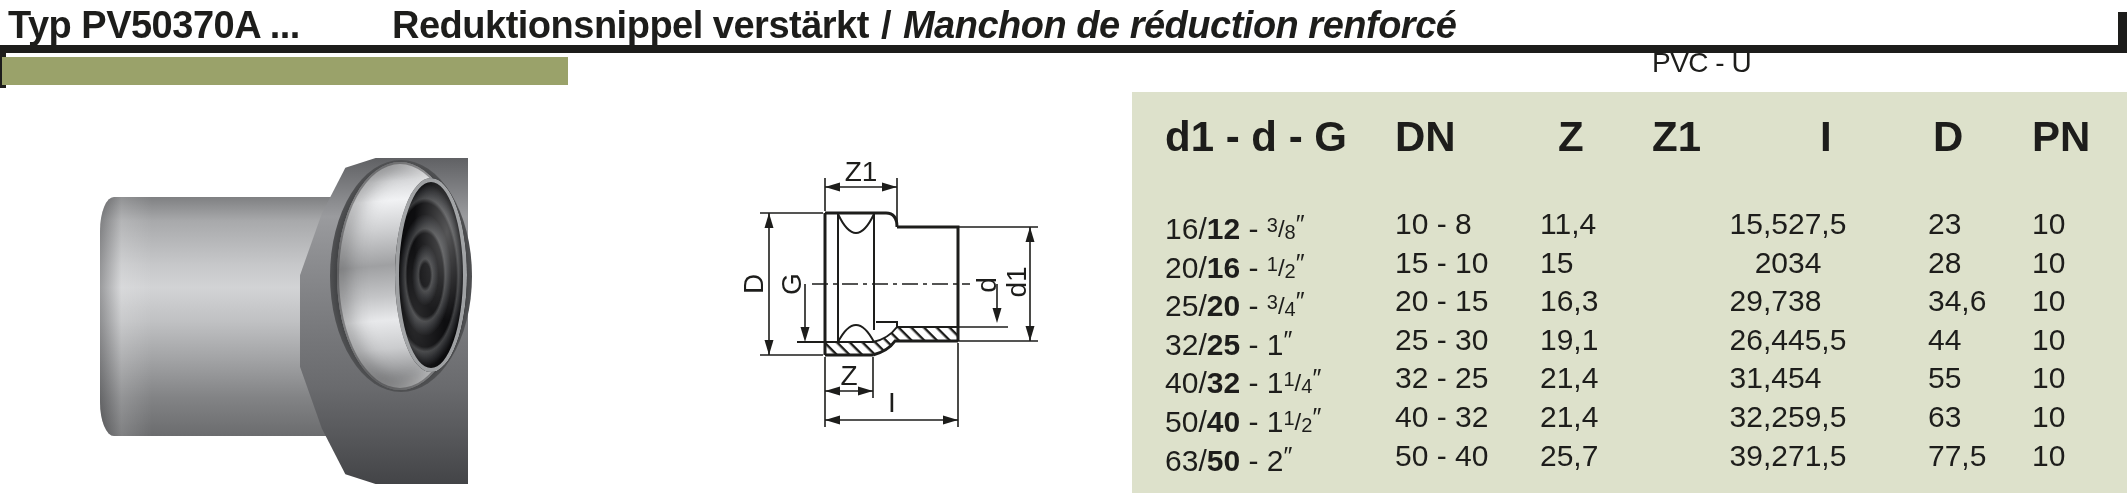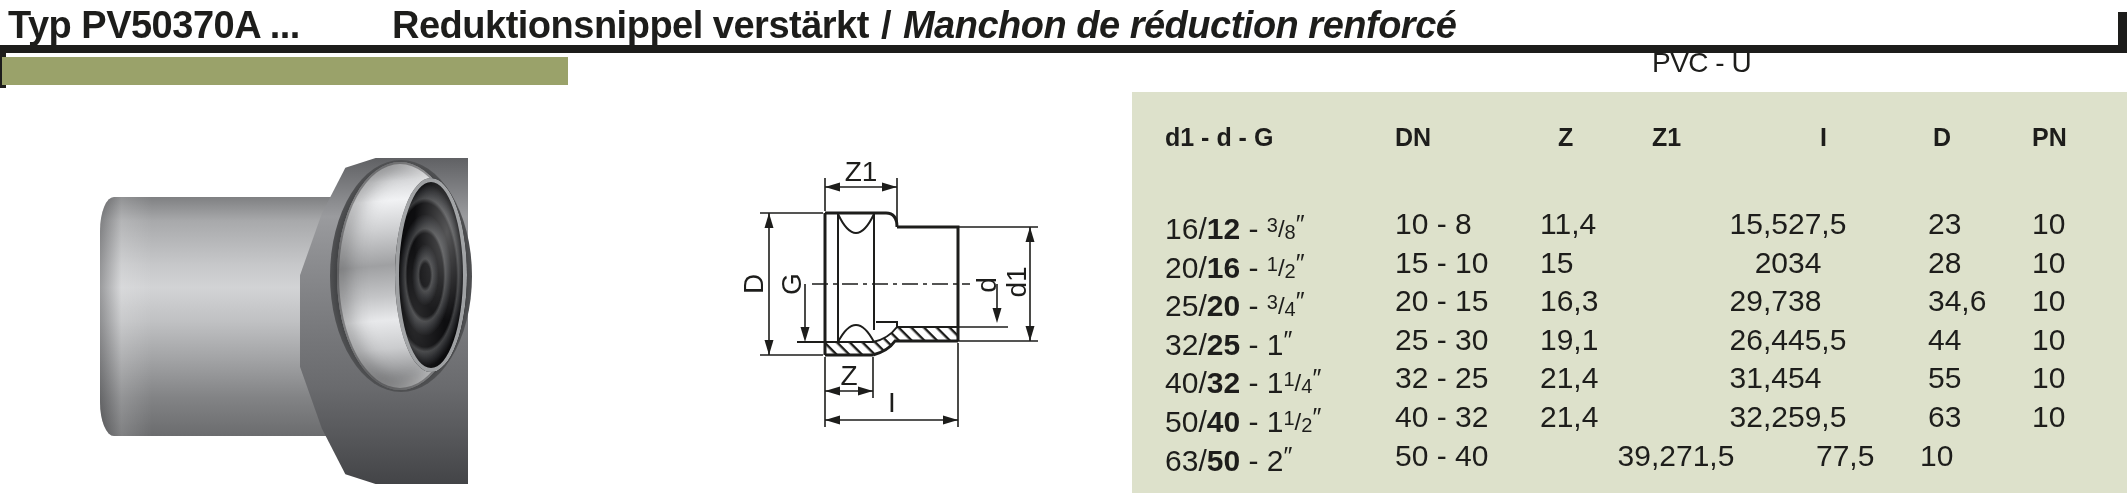--- a/index.html
+++ b/index.html
@@ -56,21 +56,21 @@
   }
   
   .drawing{position:absolute;left:698px;top:140px;}
   .drawing text{font-family:"Liberation Sans","DejaVu Sans",sans-serif;font-size:28px;fill:var(--line);}
   
   .spec-table{
     position:absolute;left:1132px;top:92px;width:995px;height:401px;
     background:var(--tablebg);font-size:30px;box-sizing:border-box;
   }
   .trow{display:flex;padding-left:33px;height:38.6px;line-height:38.6px;white-space:nowrap;}
-  .thead{margin-top:26px;height:38px;line-height:38px;font-weight:700;font-size:25px;}
+  .thead{margin-top:26px;height:38px;line-height:38px;font-weight:700;font-size:42px;}
   .tbody{margin-top:49px;}
   .c1{width:230px;} .c2{width:145px;} .c3{width:112px;} .c4{width:136px;}
   .c5{width:140px;} .c6{width:104px;} .c7{flex:1;}
   .thead .c3{text-indent:18px;} .thead .c5{text-indent:32px;} .thead .c6{text-indent:5px;}
   .tbody .c4{text-indent:11px;text-align:right;}
   .bd{font-weight:700;}
   .fn{font-size:20px;vertical-align:7px;}
   .fd{font-size:20px;}
   .fs{font-size:24px;vertical-align:2px;}
   .im{font-size:25px;vertical-align:6px;letter-spacing:-2px;}
@@ -237,19 +237,20 @@
         <div class="c2">40 - 32</div>
         <div class="c3">21,4</div>
         <div class="c4">32,2</div>
         <div class="c5">59,5</div>
         <div class="c6">63</div>
         <div class="c7">10</div>
       </div>
       <div class="trow">
         <div class="c1"><span>63</span><span>/</span><span class="bd">50</span><span> - </span><span>2</span><span class="im">″</span></div>
         <div class="c2">50 - 40</div>
+        <div class="c3">25,7</div>
         <div class="c4">39,2</div>
         <div class="c5">71,5</div>
         <div class="c6">77,5</div>
         <div class="c7">10</div>
       </div>
     </div>
 </div>
 
 </body></html>

